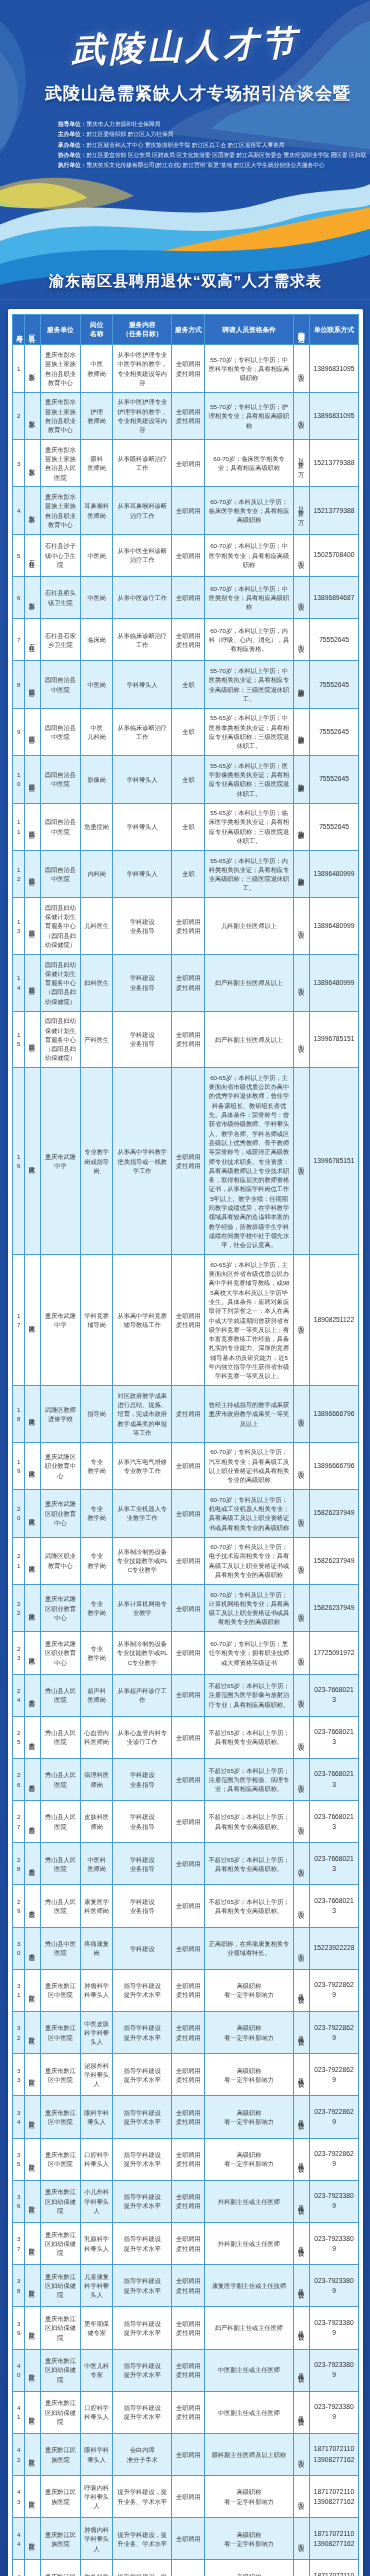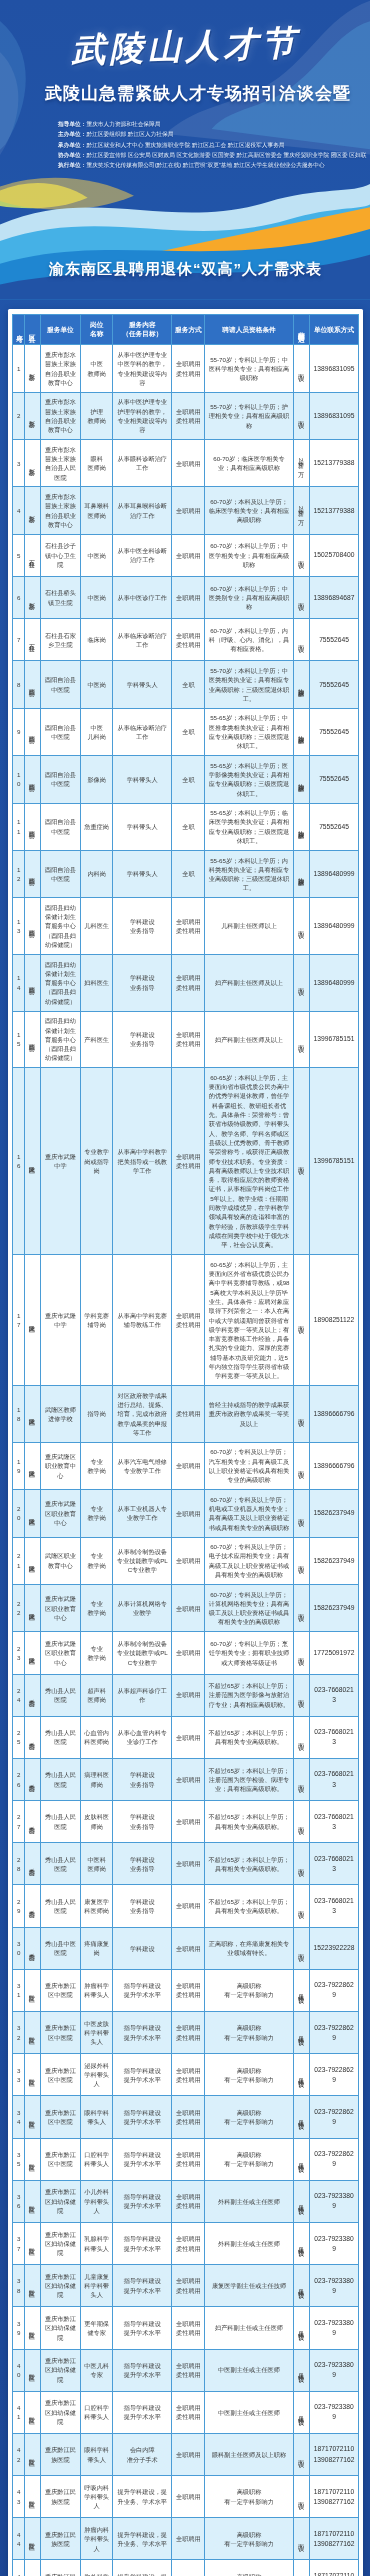--- a/index.html
+++ b/index.html
@@ -22,21 +22,21 @@
   }
   .event-title{margin-top:13.4px;font-size:17px;font-weight:800;letter-spacing:1px;line-height:1.32;
     text-shadow:0 1.5px 3.1px rgba(8,35,90,.45);padding-left:25px;}
   .orgs{margin:13.4px 0 0 58px;text-align:left;font-size:5.7px;line-height:1.8;color:#eef6ff;
     text-shadow:0 0.5px 1px rgba(8,35,90,.4);}
   .org-label{font-weight:700;}
   
   .band-wrap{position:relative;height:125px;margin-top:4.1px;}
   .band{position:absolute;left:0;top:0;}
   .table-title{
-    position:absolute;left:0;right:0;top:81px;margin:4px;z-index:4;text-align:center;
+    position:absolute;left:0;right:0;top:81px;margin:16px;z-index:4;text-align:center;
     font-size:15px;font-weight:800;letter-spacing:1px;color:#fff;
     text-shadow:0 1.5px 3.1px rgba(8,35,90,.5);
   }
   
   .panel{position:relative;z-index:3;margin:9.3px 7.7px 0 7.7px;background:#fff;padding:4.6px;border-radius:1.5px;
     box-shadow:0 2.1px 7.2px rgba(5,25,70,.35);}
   table{width:100%;border-collapse:collapse;table-layout:fixed;border:1px solid #1c5aab;}
   th,td{border:0.5px solid #4a9cd6;vertical-align:middle;word-break:break-all;}
   thead th{
     background:#2f70c5;color:#fff;font-size:6.7px;font-weight:700;

